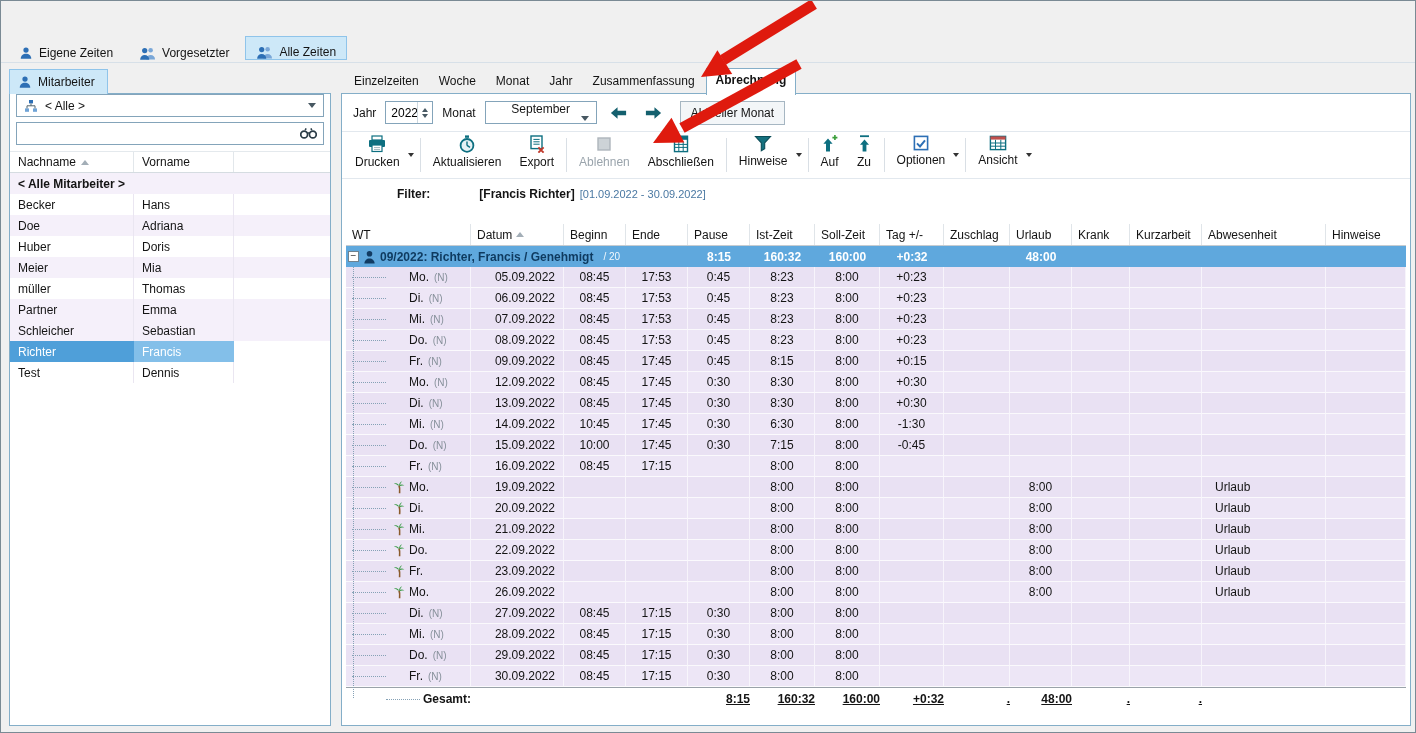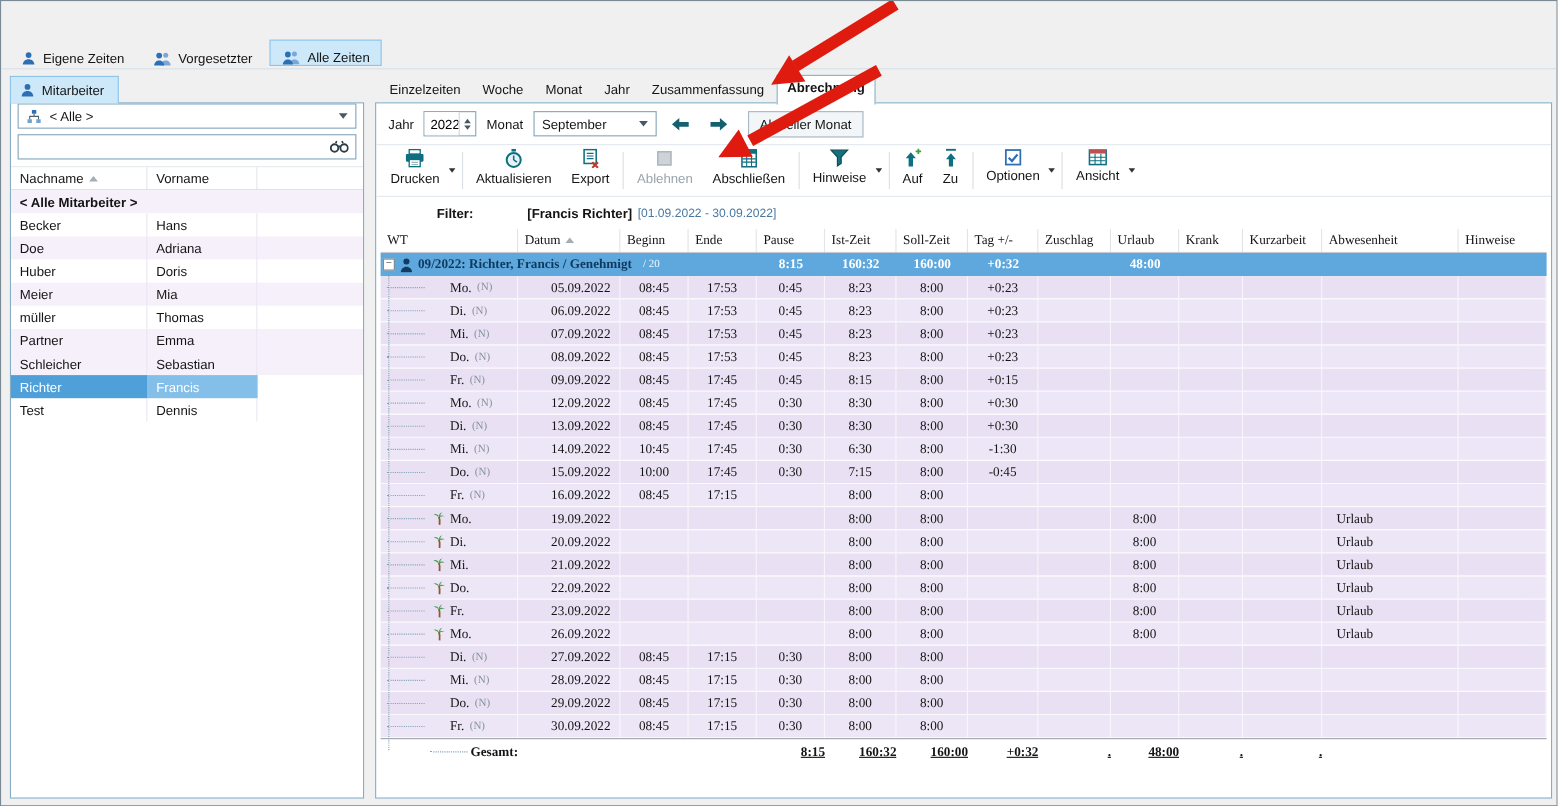--- a/index.html
+++ b/index.html
@@ -60,21 +60,21 @@
                 border:1px solid #84aec8; }
 
   .ctrl-row { display:flex; align-items:center; height:38px; padding-left:11px; gap:9px;
               border-bottom:1px solid #e2e8ee; }
   .spin { width:48px; height:23px; border:1px solid #84a4ba; display:flex; background:#fff; }
   .spin input { width:31px; border:none; outline:none; font:inherit; padding-left:5px; }
   .spin .arrows { flex:1; display:flex; flex-direction:column; align-items:center; justify-content:center;
                   gap:2px; border-left:1px solid #cdd8df; }
   .up-t { width:0;height:0;border-left:3.5px solid transparent;border-right:3.5px solid transparent;border-bottom:4px solid #475862; }
   .dn-t { width:0;height:0;border-left:3.5px solid transparent;border-right:3.5px solid transparent;border-top:4px solid #475862; }
-  .sel { width:112px; height:23px; border:1px solid #84a4ba; display:flex; align-items:center; padding:0 7px; background:#fff; }
+  .sel { width:112px; height:23px; border:1px solid #84a4ba; display:flex; align-items:center; padding:0 7px; background:#fff;flex-direction:column; }
   .sel .chev { margin-left:auto; }
   .navbtn { width:26px; height:24px; display:flex; align-items:center; justify-content:center; }
   .btn-akt { height:24px; border:1px solid #a6b6c2; background:#f3f6f8; padding:0 10px; display:flex; align-items:center; margin-left:4px; }
 
   
   .toolbar { display:flex; align-items:stretch; height:47px; padding:1px 4px; border-bottom:1px solid #e2e8ee; }
   .tbtn { position:relative; display:flex; flex-direction:column; align-items:center; justify-content:flex-start;
           gap:2px; padding:2px 9px; }
   .tbtn.has-drop { padding-right:17px; }
   .tbtn .drop { position:absolute; right:3px; top:50%; transform:translateY(-50%);
@@ -82,21 +82,21 @@
   .tbtn .lbl { font-size:12px; white-space:nowrap; }
   .tbtn.disabled .lbl { color:#9aa4ac; }
   .tb-sep { width:1px; background:#d9dfe5; margin:5px 3px; }
 
   
   .filter-line { height:29px; display:flex; align-items:center; padding-left:11px; gap:5px; }
   .filter-bold { font-weight:bold;padding-left:44px; }
   .filter-range { color:#4a78a2; font-size:11px; }
 
   
-  .grid { margin:0 4px;font-family:Liberation Serif, serif; }
+  .grid { margin:16px 4px; }
   .grow { display:grid; grid-template-columns:125px 93px 62px 62px 62px 65px 65px 64px 66px 62px 58px 72px 124px 1fr; }
   .ghead { height:22px; border-bottom:1px solid #c6ccd1; }
   .ghead > div { display:flex; align-items:center; padding-left:6px; gap:4px; border-right:1px solid #e0e5e9; }
   .ghead > div:last-child { border-right:none; }
   .tbody { position:relative; }
   .treeline { position:absolute; left:7px; top:21px; bottom:11px; width:0; border-left:1px dotted #86a2b6; }
   .cell { height:21px; display:flex; align-items:center; justify-content:center; overflow:hidden; }
   .trow { background:#e9e1f3; }
   .trow.alt { background:#ede6f6; }
   .trow .cell { border-right:1px solid rgba(255,255,255,.65); border-bottom:1px solid rgba(255,255,255,.8); }

